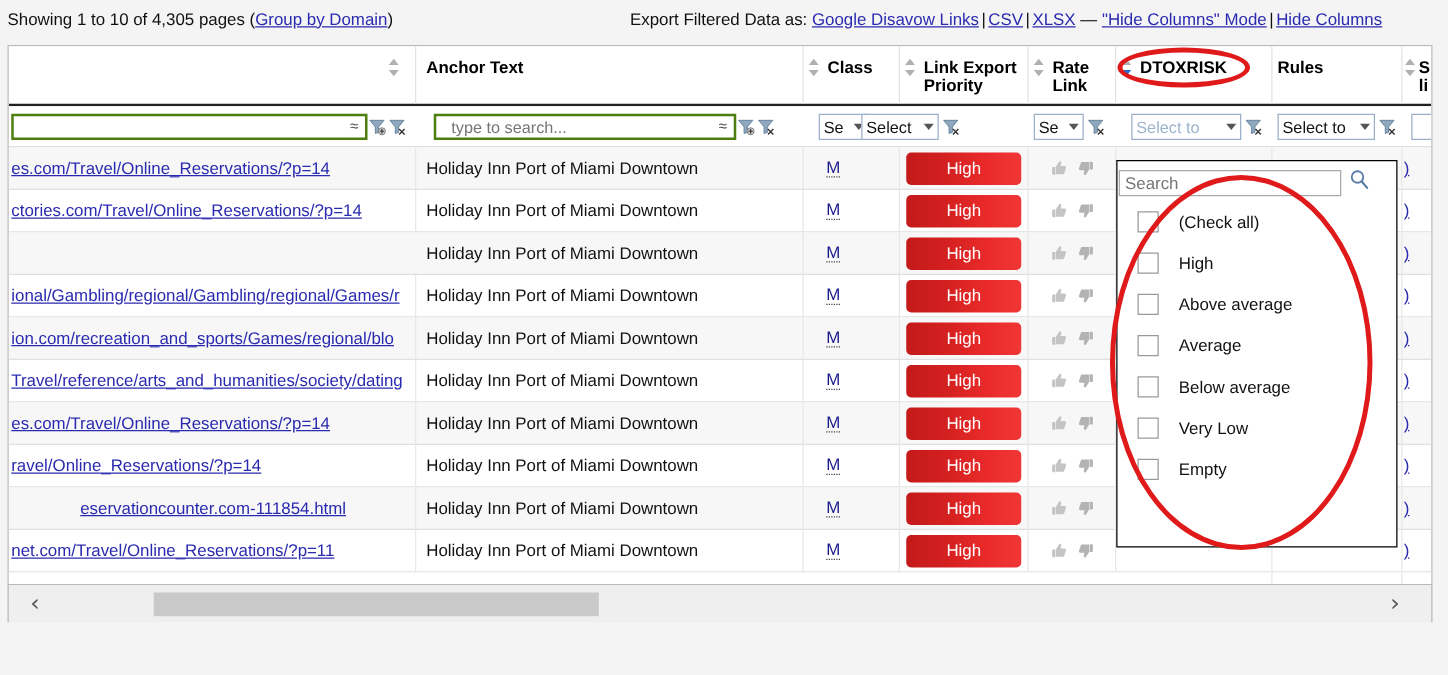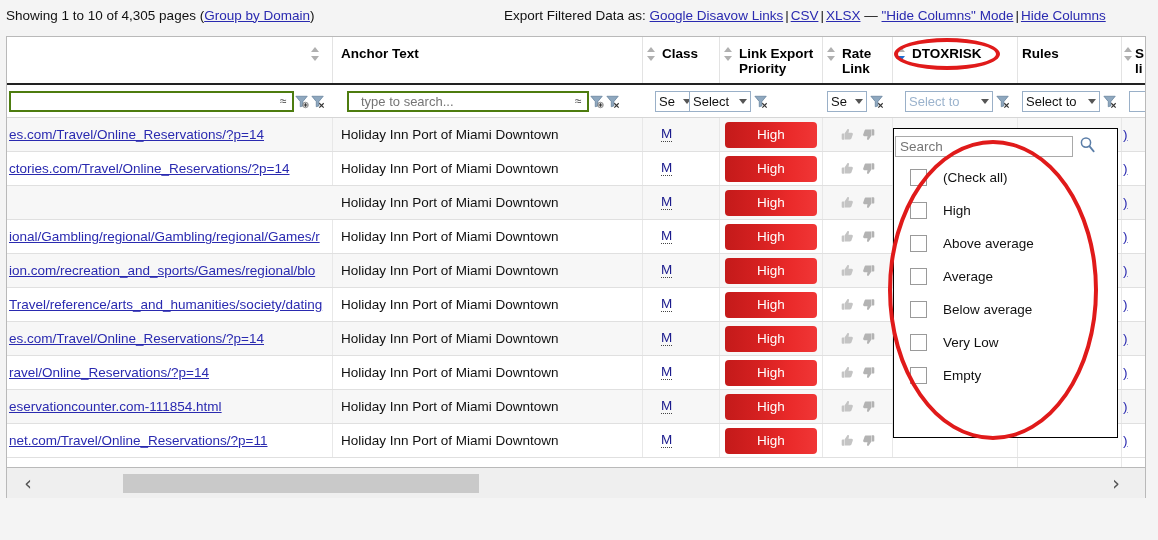--- a/index.html
+++ b/index.html
@@ -651,21 +651,21 @@
               </span>
             </span>
           </div>
           <div class="cell" style="left:886px;width:125px;"></div>
           <div class="cell" style="left:1011px;width:104px;"></div>
           <div class="cell nb" style="left:1115px;width:25px;padding-left:1px;">
             <span class="countlnk">)</span>
           </div>
         </div>
         <div class="row alt">
-          <div class="cell" style="left:0;width:326px;padding-left:2px;">
+          <div class="cell" style="left:0;width:326px;padding-left:2px;justify-content:center;">
             <span class="urltxt">eservationcounter.com-111854.html</span>
           </div>
           <div class="cell" style="left:326px;width:310px;padding-left:8px;">
             <span>Holiday Inn Port of Miami Downtown</span>
           </div>
           <div class="cell mcell" style="left:636px;width:77px;justify-content:flex-start;padding-left:18px;">
             <span class="mtxt">M</span>
           </div>
           <div class="cell" style="left:713px;width:103px;justify-content:center;">
             <span class="badge">High</span>

